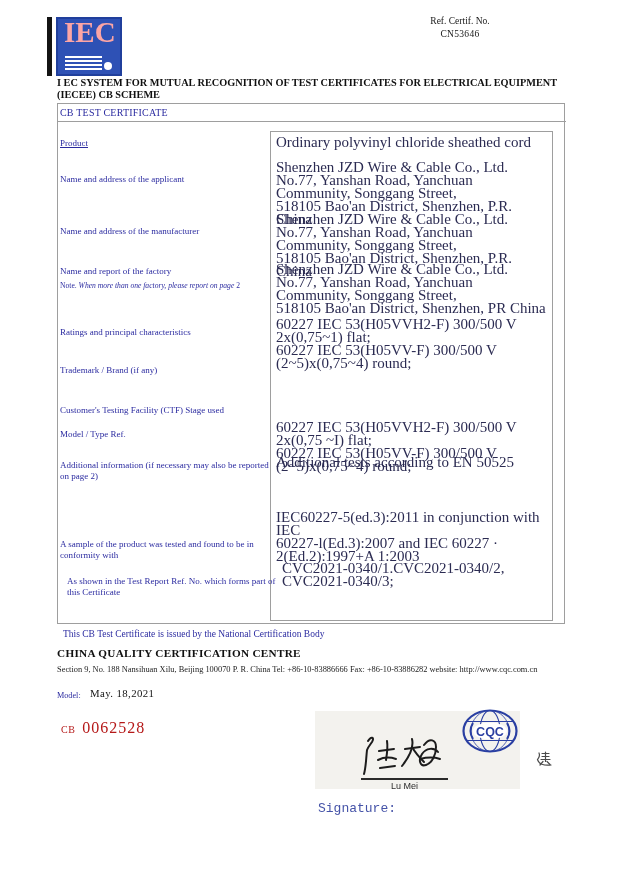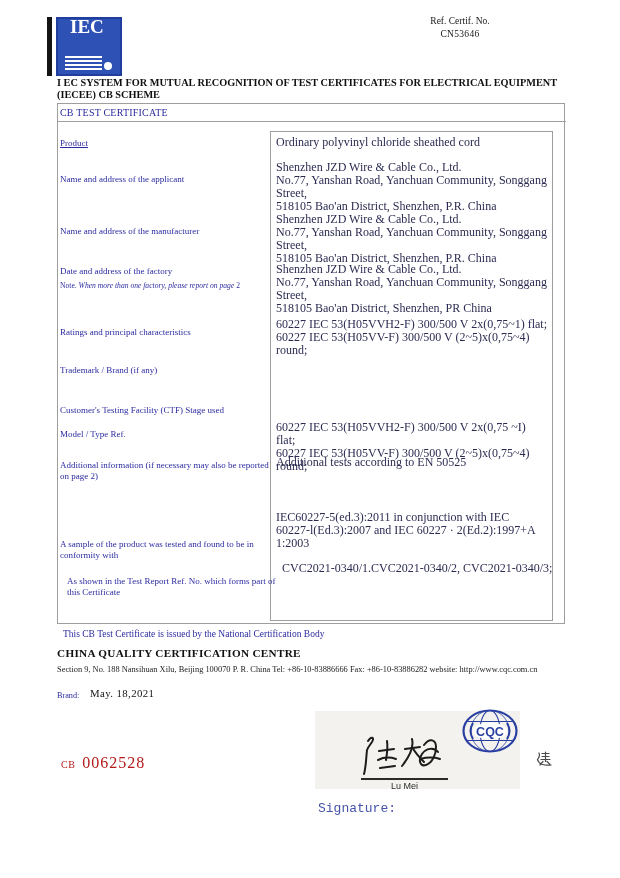--- a/index.html
+++ b/index.html
@@ -4,42 +4,42 @@
 <style>
   html,body{margin:0;padding:0;background:#fff;}
   .page{
     position:relative;width:620px;height:878px;background:#ffffff;
     font-family:"Liberation Serif",serif;color:#2b2b52;overflow:hidden;
   }
   .abs{position:absolute;}
   
   .iec-bar{left:47px;top:17px;width:5px;height:59px;background:#141414;}
   .iec-square{left:56px;top:17px;width:66px;height:59px;background:#2e51b5;border:2px solid #203f9c;box-sizing:border-box;}
-  .iec-text{position:absolute;left:12px;top:-3px;color:#ffffff;font-weight:bold;font-size:19px;letter-spacing:0px;font-family:"Liberation Serif",serif;}
+  .iec-text{position:absolute;left:6px;top:-3px;color:#fca5a5;font-weight:bold;font-size:29px;letter-spacing:0px;font-family:"Liberation Serif",serif;}
   
   .ref-block{left:395px;top:16px;width:130px;text-align:center;color:#181818;font-size:9.5px;}
   .ref-num{margin-top:3px;font-size:9.5px;letter-spacing:0.3px;}
   .scheme-title{left:57px;top:77px;width:512px;font-weight:bold;font-size:10.3px;line-height:11.5px;color:#101010;}
   
   .outer-box{left:57px;top:103px;width:508px;height:521px;border:1px solid #9e9e9e;box-sizing:border-box;}
   .title-divider{left:57px;top:121px;width:509px;height:1px;background:#9e9e9e;}
   .value-box{left:270px;top:131px;width:283px;height:490px;border:1px solid #9e9e9e;box-sizing:border-box;}
   .cert-title{left:60px;top:107px;font-weight:normal;font-size:10px;color:#2b2ba0;letter-spacing:0.2px;}
   .lbl{left:60px;width:206px;color:#2b2ba0;font-size:9px;line-height:11px;}
   .lblw{width:216px;}
   .note{left:60px;width:216px;color:#2b2ba0;font-size:7.6px;}
   .note .it{font-style:italic;margin-top:25px;}
-  .val{left:276px;width:272px;color:#2b2b52;font-size:12px;line-height:13px;white-space:pre-line;}
+  .val{left:276px;width:272px;color:#2b2b52;font-size:15px;line-height:13px;white-space:pre-line;}
   
   .issued{left:63px;top:629px;color:#2b2ba0;font-size:9.5px;}
   .ncb-name{left:57px;top:647px;color:#111;font-weight:bold;font-size:11.2px;letter-spacing:0.3px;}
   .ncb-addr{left:57px;top:665px;color:#1c1c1c;font-size:8.4px;}
   .date-label{left:57px;top:691px;color:#2b2ba0;font-size:8.2px;}
   .date-value{left:90px;top:687px;color:#141414;font-size:10.8px;letter-spacing:0.4px;}
-  .cb-row{left:61px;top:719px;display:flex;align-items:baseline;gap:7px;color:#b51818;margin-top:35px;}
+  .cb-row{left:61px;top:719px;display:flex;align-items:baseline;gap:7px;color:#b51818;}
   .cb-prefix{font-size:10px;letter-spacing:0.5px;}
   .cb-number{font-size:16px;letter-spacing:1px;}
   .sig-patch{left:315px;top:711px;width:205px;height:78px;background:#f3f2ee;}
   .sig-label{left:318px;top:801px;color:#4553a8;font-size:13px;font-family:Liberation Mono, monospace;}
   .sig-line{left:361px;top:778px;width:87px;height:1.5px;background:#2a2a2a;}
   .sig-name{left:361px;top:781px;width:87px;text-align:center;color:#2e2e2e;font-size:9px;font-family:"Liberation Sans",sans-serif;}
   svg{display:block;}
 </style>
 </head>
 <body>
@@ -66,21 +66,21 @@
   <div class="abs scheme-title">I EC SYSTEM FOR MUTUAL RECOGNITION OF TEST CERTIFICATES FOR ELECTRICAL EQUIPMENT (IECEE) CB SCHEME</div>
 
   <div class="abs outer-box"></div>
   <div class="abs title-divider"></div>
   <div class="abs value-box"></div>
   <div class="abs cert-title">CB TEST CERTIFICATE</div>
 
   <div class="abs lbl" style="top:138px;text-decoration:underline;">Product</div>
   <div class="abs lbl" style="top:226px;">Name and address of the manufacturer</div>
   <div class="abs lbl" style="top:174px;">Name and address of the applicant</div>
-  <div class="abs lbl" style="top:266px;">Date and address of the factory</div>
+  <div class="abs lbl" style="top:266px;">Name and report of the factory</div>
   <div class="abs note" style="top:281px;"><span>Note.</span><span class="it"> When more than one factory, please report on page </span><span>2</span></div>
   <div class="abs lbl" style="top:327px;">Ratings and principal characteristics</div>
   <div class="abs lbl" style="top:405px;">Customer's Testing Facility (CTF) Stage used</div>
   <div class="abs lbl" style="top:365px;">Trademark / Brand (if any)</div>
   <div class="abs lbl" style="top:429px;">Model / Type Ref.</div>
   <div class="abs lbl lblw" style="top:460px;">Additional information (if necessary may also be reported on page 2)</div>
   <div class="abs lbl lblw" style="top:539px;">A sample of the product was tested and found to be in conformity with</div>
   <div class="abs lbl lblw" style="top:576px;margin-left:7px;">As shown in the Test Report Ref. No. which forms part of this Certificate</div>
 
   <div class="abs val" style="top:136px;">Ordinary polyvinyl chloride sheathed cord</div>
@@ -98,21 +98,21 @@
   <div class="abs val" style="top:421px;">60227 IEC 53(H05VVH2-F) 300/500 V 2x(0,75 ~I) flat;
 60227 IEC 53(H05VV-F) 300/500 V (2~5)x(0,75~4) round;</div>
   <div class="abs val" style="top:456px;">Additional tests according to EN 50525</div>
   <div class="abs val" style="top:511px;">IEC60227-5(ed.3):2011 in conjunction with IEC
 60227-l(Ed.3):2007 and IEC 60227 · 2(Ed.2):1997+A 1:2003</div>
   <div class="abs val" style="top:562px;left:282px;">CVC2021-0340/1.CVC2021-0340/2, CVC2021-0340/3;</div>
 
   <div class="abs issued">This CB Test Certificate is issued by the National Certification Body</div>
   <div class="abs ncb-name">CHINA QUALITY CERTIFICATION CENTRE</div>
   <div class="abs ncb-addr">Section 9, No. 188 Nansihuan Xilu, Beijing 100070 P. R. China Tel: +86-10-83886666 Fax: +86-10-83886282 website: http://www.cqc.com.cn</div>
-  <div class="abs date-label">Brand:</div>
+  <div class="abs date-label">Model:</div>
   <div class="abs date-value">May. 18,2021</div>
 
   <div class="abs cb-row">
     <span class="cb-prefix">CB</span>
     <span class="cb-number">0062528</span>
   </div>
 
   <div class="abs sig-patch"></div>
 
   <svg class="abs" style="left:461px;top:708px;" width="58" height="47" viewBox="0 0 58 47">

